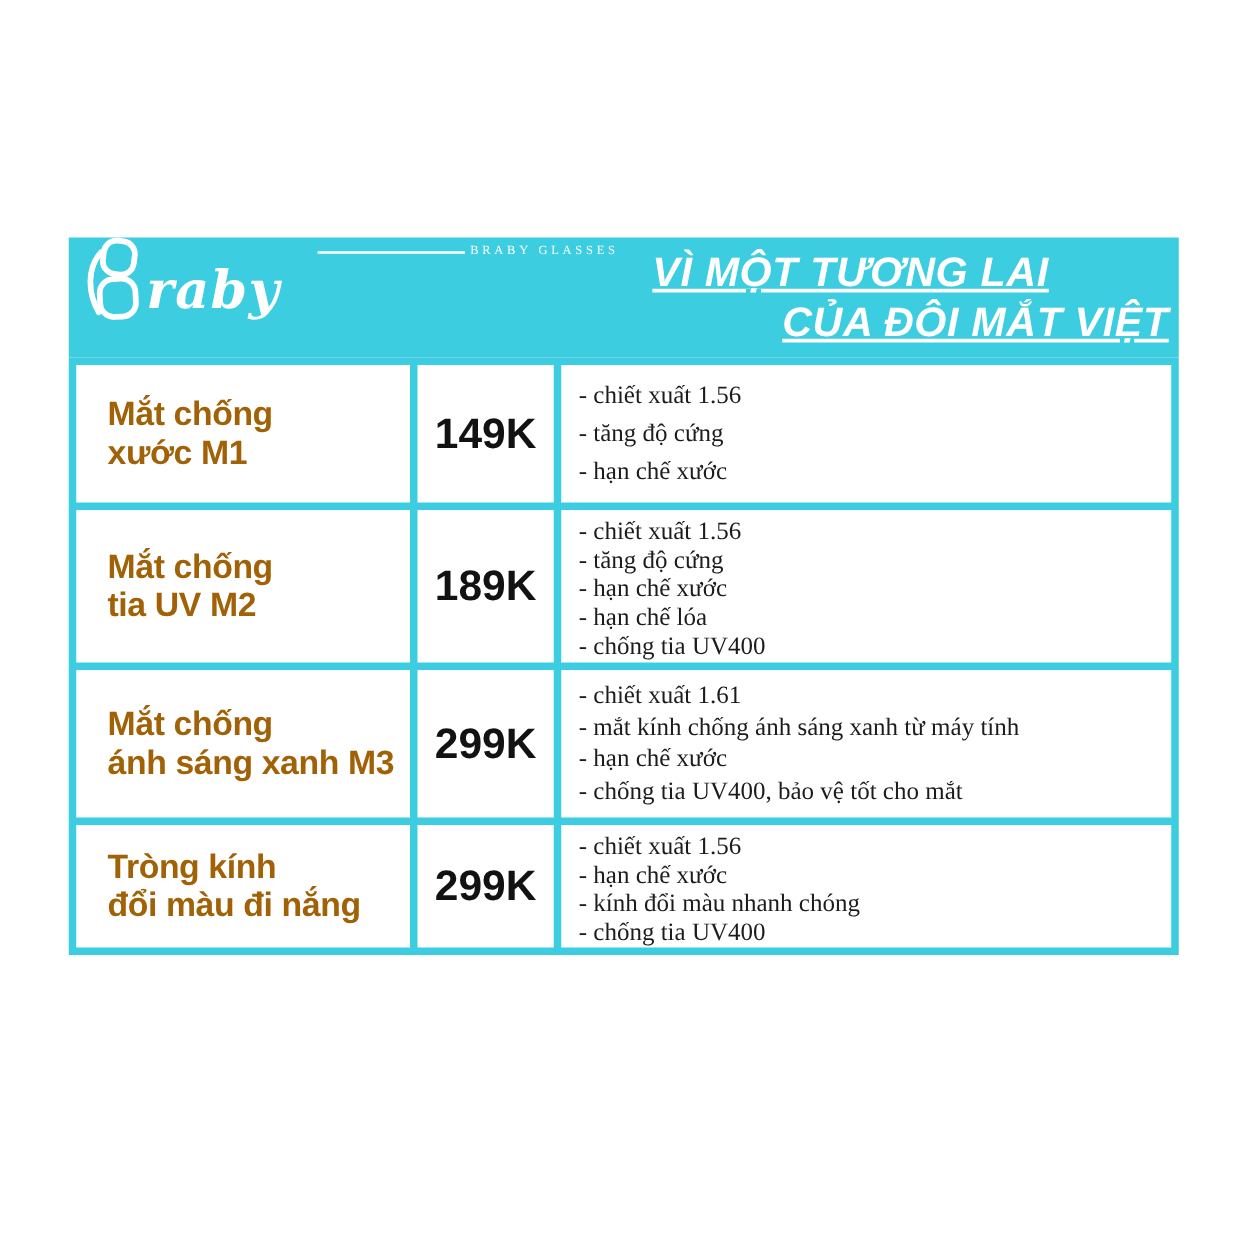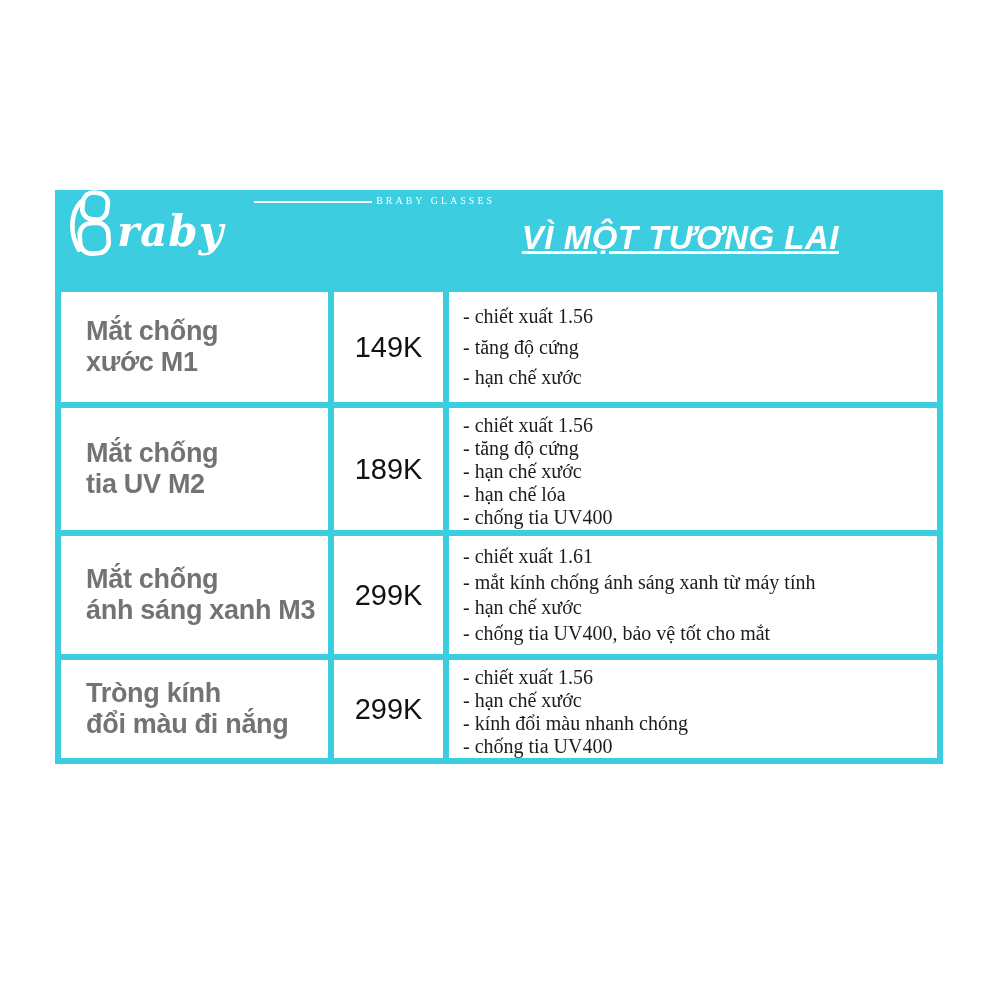--- a/index.html
+++ b/index.html
@@ -85,28 +85,28 @@
   .cell { background: #ffffff; }
   .cell.name {
     display: flex;
     flex-direction: column;
     justify-content: center;
     padding-left: 25px;
     font-weight: bold;
     font-size: 27px;
     line-height: 1.16;
     letter-spacing: -0.3px;
-    color: #737373;
+    color: #a16207;
   }
   .cell.price {
     display: flex;
     align-items: center;
     justify-content: center;
-    font-weight: normal;
-    font-size: 29px;
+    font-weight: bold;
+    font-size: 34px;
     color: #121212;
   }
   .cell.features {
     display: flex;
     flex-direction: column;
     justify-content: space-evenly;
     padding: 6px 10px 6px 14px;
     font-family: "Liberation Serif", serif;
     font-size: 20px;
     color: #1c1c1c;
@@ -132,20 +132,21 @@
             </svg>
           </span>
           <span class="logo-script">raby</span>
         </div>
         <div class="logo-rule"></div>
         <div class="logo-sub">BRABY GLASSES</div>
       </div>
 
       <div class="slogan">
         <div class="s1">VÌ MỘT TƯƠNG LAI</div>
+        <div class="s2">CỦA ĐÔI MẮT VIỆT</div>
       </div>
     </header>
 
     <div class="grid">
 
       <div class="cell name">
         <span>Mắt chống</span>
         <span>xước M1</span>
       </div>
       <div class="cell price">149K</div>

